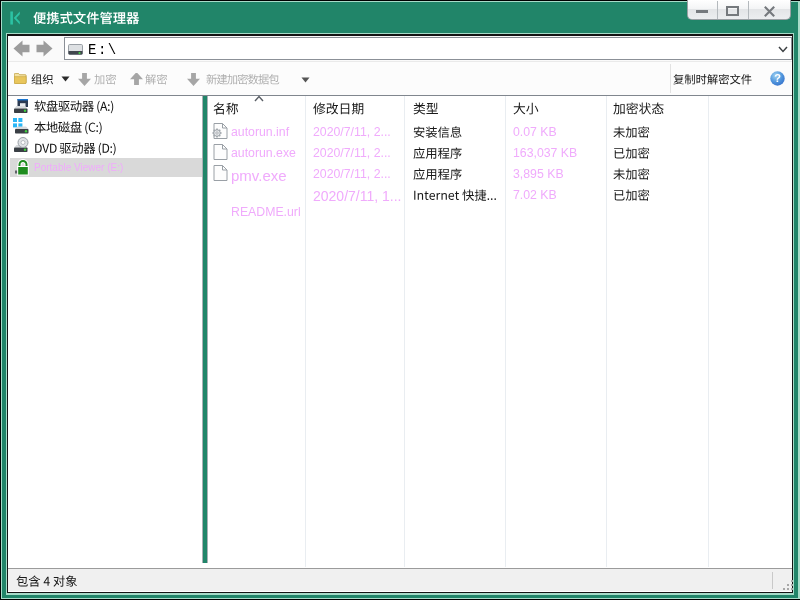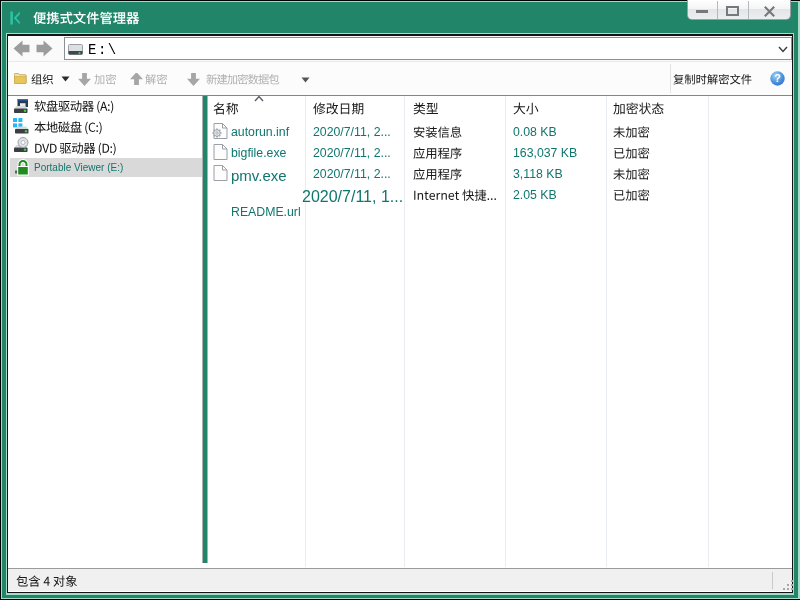--- a/index.html
+++ b/index.html
@@ -1,18 +1,18 @@
 <!DOCTYPE html>
 <html><head><meta charset="utf-8"><style>
 html,body{margin:0;padding:0;width:800px;height:600px;overflow:hidden}
 body{position:relative;background:#000;font-family:"Liberation Sans",sans-serif;
  -webkit-font-smoothing:antialiased}
 div,svg{position:absolute;box-sizing:border-box}
 svg.t{overflow:visible}
-.lat{position:absolute;white-space:nowrap;color:#0f766e}
+.lat{position:absolute;white-space:nowrap;color:#f0abfc}
 </style></head><body>
 <div style="left:1px;top:1px;width:799px;height:598px;background:#a7dcc9"></div>
 <div style="left:2px;top:2px;width:796px;height:596px;background:#218569"></div>
 <div style="left:6px;top:33px;width:788px;height:562px;background:#a7dcc9"></div>
 <div style="left:7px;top:34px;width:786px;height:559px;background:#141414"></div>
 <div id="content" style="left:8px;top:36px;width:784px;height:556px;background:#fff"></div>
 <svg style="left:10px;top:11px" width="11" height="14" viewBox="0 0 11.5 15.5">
 <g fill="#2cc2a4">
       <rect x="0" y="0.5" width="2.9" height="14.5"></rect>
 <path d="M10.5 0.5 L3.8 7.75 L10.5 15 L10.5 11.8 L6.6 7.75 L10.5 3.7 Z"></path>
@@ -235,27 +235,27 @@
   </svg>
 <svg style="left:213px;top:144px" width="15" height="16" viewBox="0 0 15 16">
 <path d="M1 0.5 L9.5 0.5 L14 5 L14 15.5 L1 15.5 Z" fill="#fdfdfd" stroke="#9aa0a6"></path>
 <path d="M9.5 0.5 L9.5 5 L14 5" fill="none" stroke="#9aa0a6"></path>
   </svg>
 <svg style="left:213px;top:165px" width="15" height="16" viewBox="0 0 15 16">
 <path d="M1 0.5 L9.5 0.5 L14 5 L14 15.5 L1 15.5 Z" fill="#fdfdfd" stroke="#9aa0a6"></path>
 <path d="M9.5 0.5 L9.5 5 L14 5" fill="none" stroke="#9aa0a6"></path>
   </svg>
 <span class="lat" style="left:231px;top:124.5px;font-size:12.3px">autorun.inf</span>
-<span class="lat" style="left:231px;top:145.5px;font-size:12.3px">bigfile.exe</span>
+<span class="lat" style="left:231px;top:145.5px;font-size:12.3px">autorun.exe</span>
 <span class="lat" style="left:231px;top:166.5px;font-size:15px">pmv.exe</span>
 <span class="lat" style="left:231px;top:205px;font-size:12.3px">README.url</span>
 <span class="lat" style="left:313px;top:124.5px;font-size:12.3px">2020/7/11, 2...</span>
 <span class="lat" style="left:313px;top:145.5px;font-size:12.3px">2020/7/11, 2...</span>
 <span class="lat" style="left:313px;top:166.5px;font-size:12.3px">2020/7/11, 2...</span>
-<span class="lat" style="left:302px;top:187.5px;font-size:16px">2020/7/11, 1...</span>
+<span class="lat" style="left:313px;top:187.5px;font-size:14px">2020/7/11, 1...</span>
 <svg class="t" style="left:413px;top:121.54px;width:49.2px;height:19.19px" viewBox="0 -300 1000 390" fill="#1a1a1a">
     <use href="#g5b89" x="0"></use>
     <use href="#g88c5" x="250"></use>
     <use href="#g4fe1" x="500"></use>
     <use href="#g606f" x="750"></use>
   </svg>
 <svg class="t" style="left:413px;top:142.54px;width:49.2px;height:19.19px" viewBox="0 -300 1000 390" fill="#1a1a1a">
     <use href="#g5e94" x="0"></use>
     <use href="#g7528" x="250"></use>
     <use href="#g7a0b" x="500"></use>
@@ -275,24 +275,24 @@
     <use href="#g72" x="458"></use>
     <use href="#g6e" x="556"></use>
     <use href="#g65" x="708"></use>
     <use href="#g74" x="846"></use>
     <use href="#g5feb" x="997"></use>
     <use href="#g6377" x="1247"></use>
     <use href="#g2e" x="1497"></use>
     <use href="#g2e" x="1566"></use>
     <use href="#g2e" x="1636"></use>
   </svg>
-<span class="lat" style="left:513px;top:124.5px;font-size:12.3px">0.08 KB</span>
+<span class="lat" style="left:513px;top:124.5px;font-size:12.3px">0.07 KB</span>
 <span class="lat" style="left:513px;top:145.5px;font-size:12.3px">163,037 KB</span>
-<span class="lat" style="left:513px;top:166.5px;font-size:12.3px">3,118 KB</span>
-<span class="lat" style="left:513px;top:187.5px;font-size:12.3px">2.05 KB</span>
+<span class="lat" style="left:513px;top:166.5px;font-size:12.3px">3,895 KB</span>
+<span class="lat" style="left:513px;top:187.5px;font-size:12.3px">7.02 KB</span>
 <svg class="t" style="left:613px;top:121.54px;width:36.9px;height:19.19px" viewBox="0 -300 750 390" fill="#1a1a1a">
     <use href="#g672a" x="0"></use>
     <use href="#g52a0" x="250"></use>
     <use href="#g5bc6" x="500"></use>
   </svg>
 <svg class="t" style="left:613px;top:142.54px;width:36.9px;height:19.19px" viewBox="0 -300 750 390" fill="#1a1a1a">
     <use href="#g5df2" x="0"></use>
     <use href="#g52a0" x="250"></use>
     <use href="#g5bc6" x="500"></use>
   </svg>

